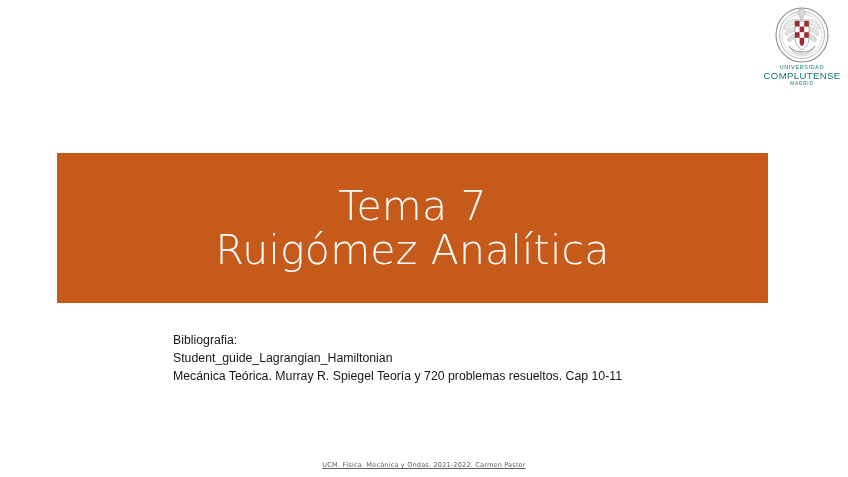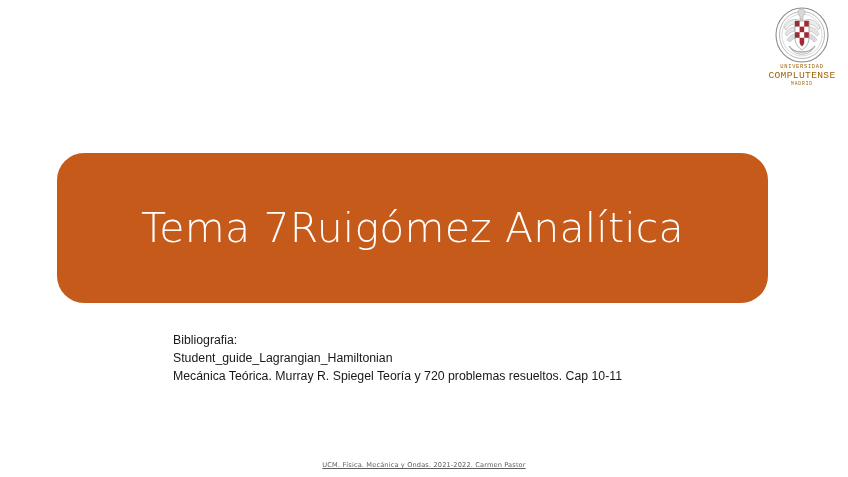--- a/index.html
+++ b/index.html
@@ -39,22 +39,22 @@
     position: relative;
   }
   .logo-seal svg {
     display: block;
     width: 58px;
     height: 58px;
   }
   .logo-wordmark {
     margin-top: 1px;
     text-align: center;
-    font-family: Liberation Mono, monospace;
-    color: #a16207;
+    font-family: Liberation Sans, sans-serif;
+    color: #0f766e;
     line-height: 1.05;
   }
   .logo-line1 {
     font-size: 5.4px;
     letter-spacing: 0.7px;
     display: block;
   }
   .logo-line2 {
     font-size: 9.6px;
     letter-spacing: 0.35px;
@@ -70,24 +70,23 @@
 
   
   .title-banner {
     position: absolute;
     left: 57px;
     top: 153px;
     width: 711px;
     height: 150px;
     background: #c55a1a;
     display: flex;
-    flex-direction: row;
+    flex-direction: column;
     align-items: center;
     justify-content: center;
-    border-radius: 27px;
   }
   .title-line {
     color: #ffffff;
     font-family: "DejaVu Sans", sans-serif;
     font-weight: 300;
     text-align: center;
     letter-spacing: 0.2px;
     line-height: 1.08;
     white-space: nowrap;
   }

